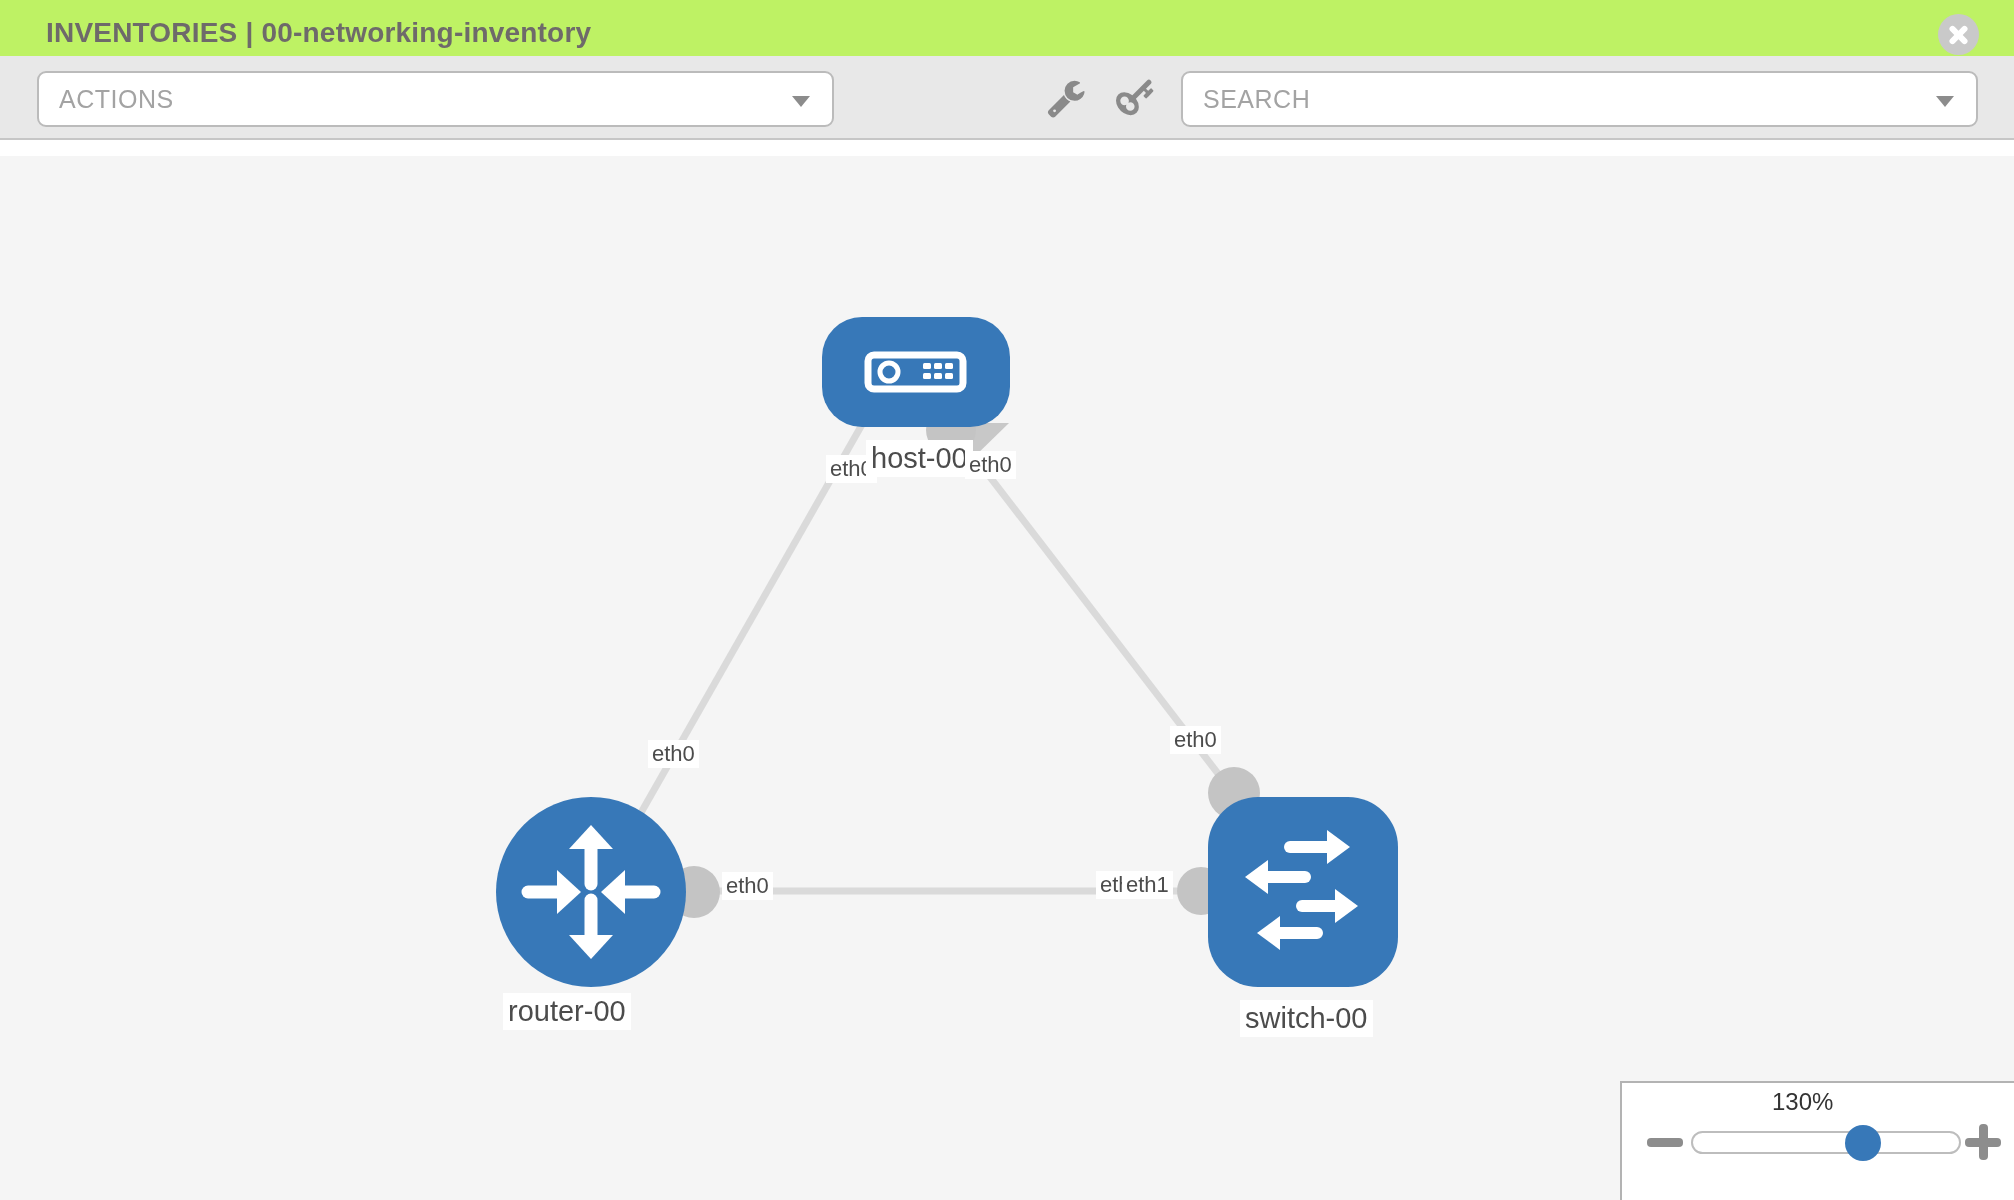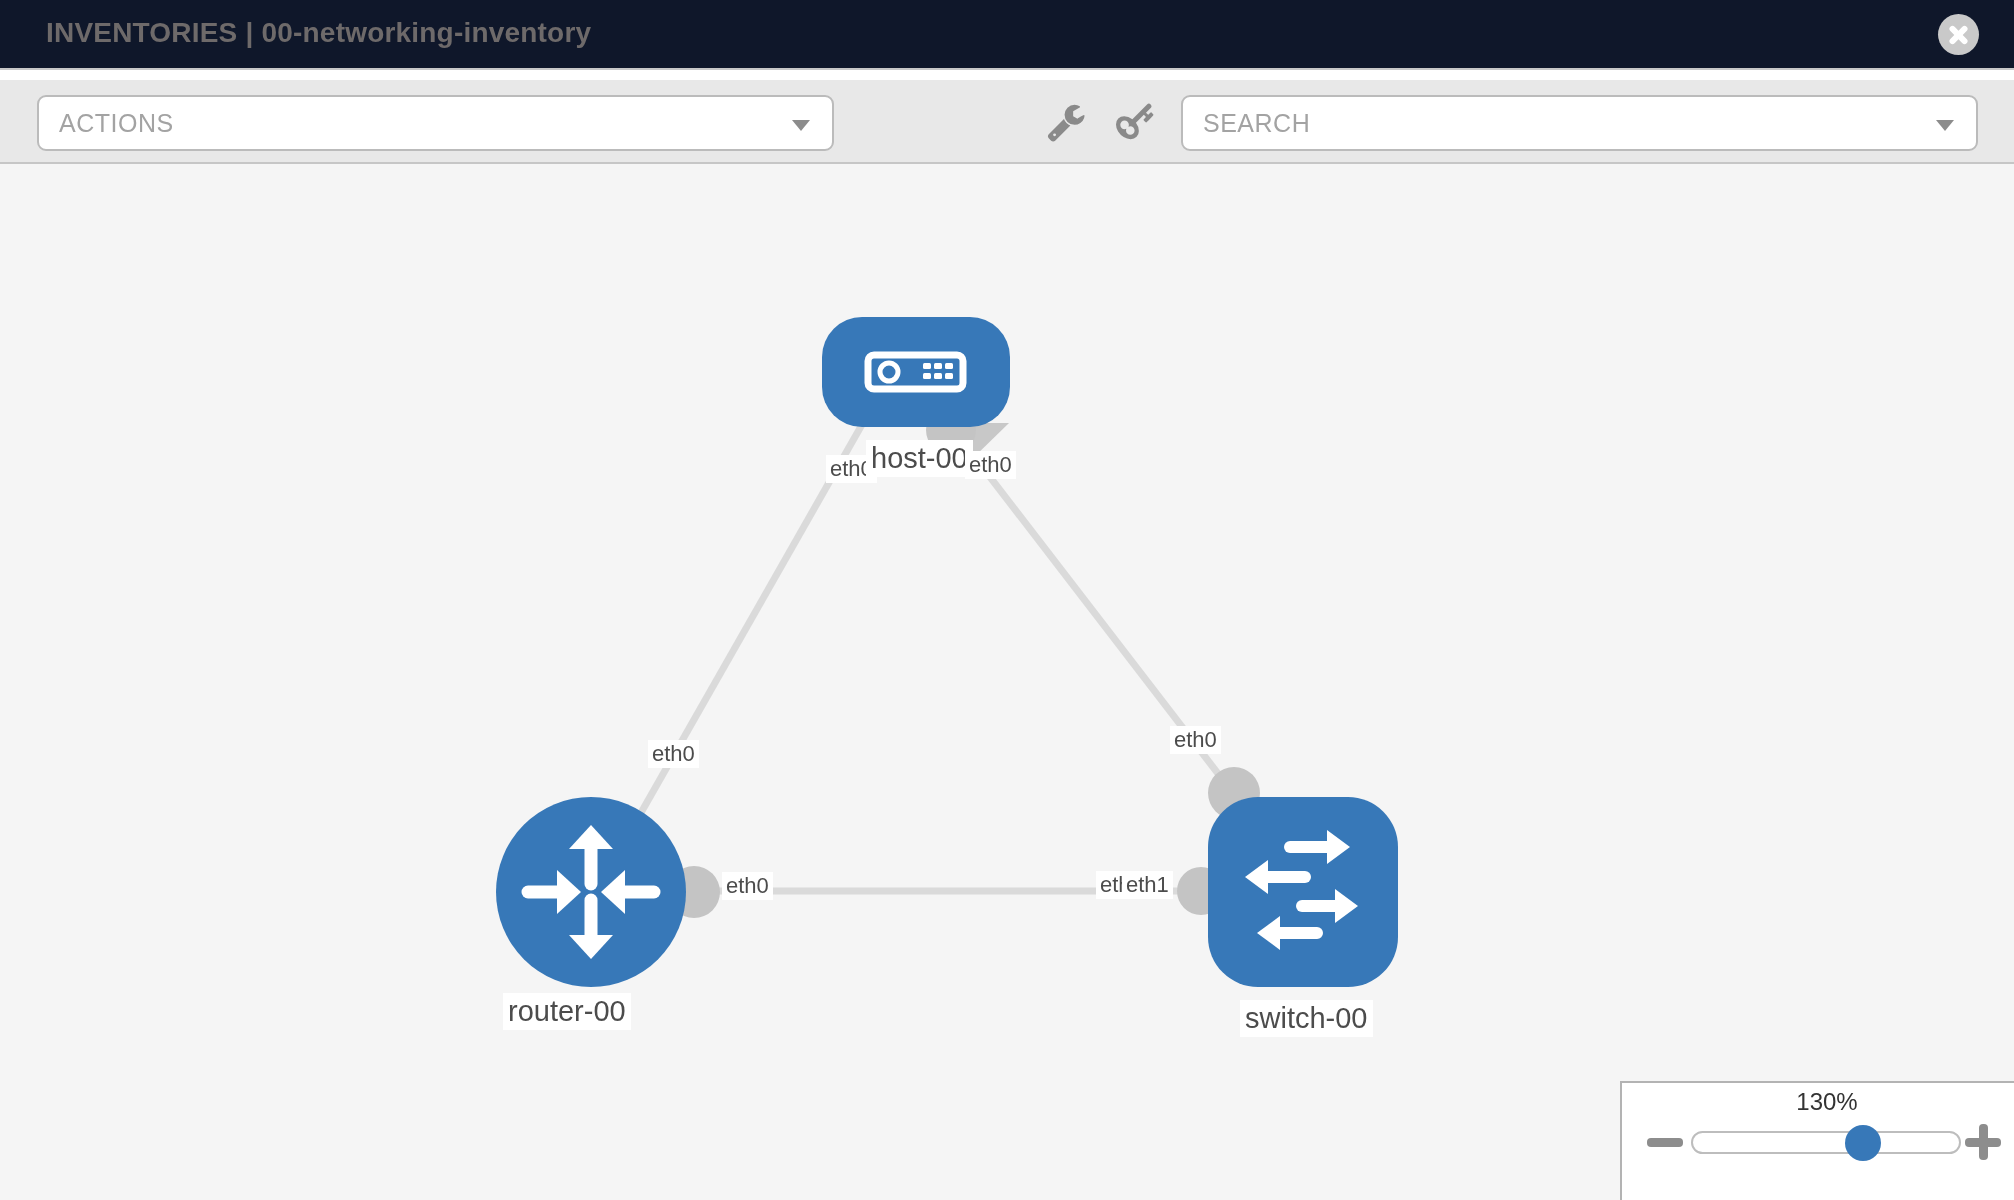--- a/index.html
+++ b/index.html
@@ -1,32 +1,32 @@
 <!DOCTYPE html>
 <html><head>
 <meta charset="utf-8">
 <style>
   * { margin: 0; padding: 0; box-sizing: border-box; }
   html,body { width: 2014px; height: 1200px; overflow: hidden;
     font-family: "Liberation Sans", sans-serif; background: #ffffff; }
 
   
   .header { position: absolute; left:0; top:0; width:2014px; height:70px;
-    background:#0f172a; border-bottom:2px solid #c8c8c8; z-index:20; }
+    background:#bef264; border-bottom:2px solid #c8c8c8; z-index:20; }
   .page-title { position:absolute; left:46px; top:0; height:70px; line-height:66px;
     font-size:28px; font-weight:bold; color:#6e6a6a; letter-spacing:.2px; }
   .close-btn { position:absolute; left:1938px; top:14px; width:41px; height:41px;
     border-radius:50%; background:#c9c9c9; cursor:pointer; }
   .close-btn .bar { position:absolute; left:9px; top:17.5px; width:23px; height:6px;
     border-radius:3px; background:#ffffff; }
   .close-btn .bar.b1 { transform:rotate(45deg); }
   .close-btn .bar.b2 { transform:rotate(-45deg); }
 
   
-  .toolbar { position:absolute; left:0; top:80px; width:2014px; height:84px;
+  .toolbar { position:absolute; left:0; top:56px; width:2014px; height:84px;
     background:#e8e8e8; border-bottom:2px solid #c6c6c6; z-index:20; }
   .dropdown { position:absolute; top:15px; height:56px; background:#ffffff;
     border:2px solid #bbbbbb; border-radius:9px; cursor:pointer; }
   .dropdown .dd-label { position:absolute; left:20px; top:0; height:52px; line-height:52px;
     font-size:25px; color:#a3a3a3; letter-spacing:.5px; }
   .dropdown .caret { position:absolute; right:22px; top:23px; width:0; height:0;
     border-left:9px solid transparent; border-right:9px solid transparent;
     border-top:11px solid #8c8c8c; }
   .dd-actions { left:37px; width:797px; }
   .dd-search  { left:1181px; width:797px; }
@@ -42,21 +42,21 @@
 
   
   .glabel { position:absolute; z-index:3; background:#ffffff; color:#4c4c4c;
     white-space:nowrap; }
   .node-label { font-size:29px; padding:2px 5px; }
   .eth-label  { font-size:22px; padding:1px 4px; }
 
   
   .zoom-panel { position:absolute; left:1620px; top:1081px; width:400px; height:130px;
     background:#ffffff; border:2px solid #b3b3b3; z-index:10; }
-  .zoom-level { position:absolute; left:150px; top:5px; width:110px; text-align:center;
+  .zoom-level { position:absolute; left:150px; top:5px; width:110px; text-align:left;
     font-size:24px; color:#333333; }
   .zoom-minus { position:absolute; left:25px; top:55px; width:36px; height:9px;
     border-radius:4px; background:#8d8d8d; cursor:pointer; }
   .zoom-track { position:absolute; left:69px; top:48px; width:270px; height:23px;
     border:2px solid #bdbdbd; border-radius:12px; background:#ffffff; cursor:pointer; }
   .zoom-thumb { position:absolute; left:223px; top:42px; width:36px; height:36px;
     border-radius:50%; background:#3778b8; cursor:pointer; }
   .zoom-plus { position:absolute; left:343px; top:41px; width:36px; height:36px; cursor:pointer; }
   .zoom-plus .pbar1 { position:absolute; left:0; top:13.5px; width:36px; height:9px;
     border-radius:4px; background:#8d8d8d; }

